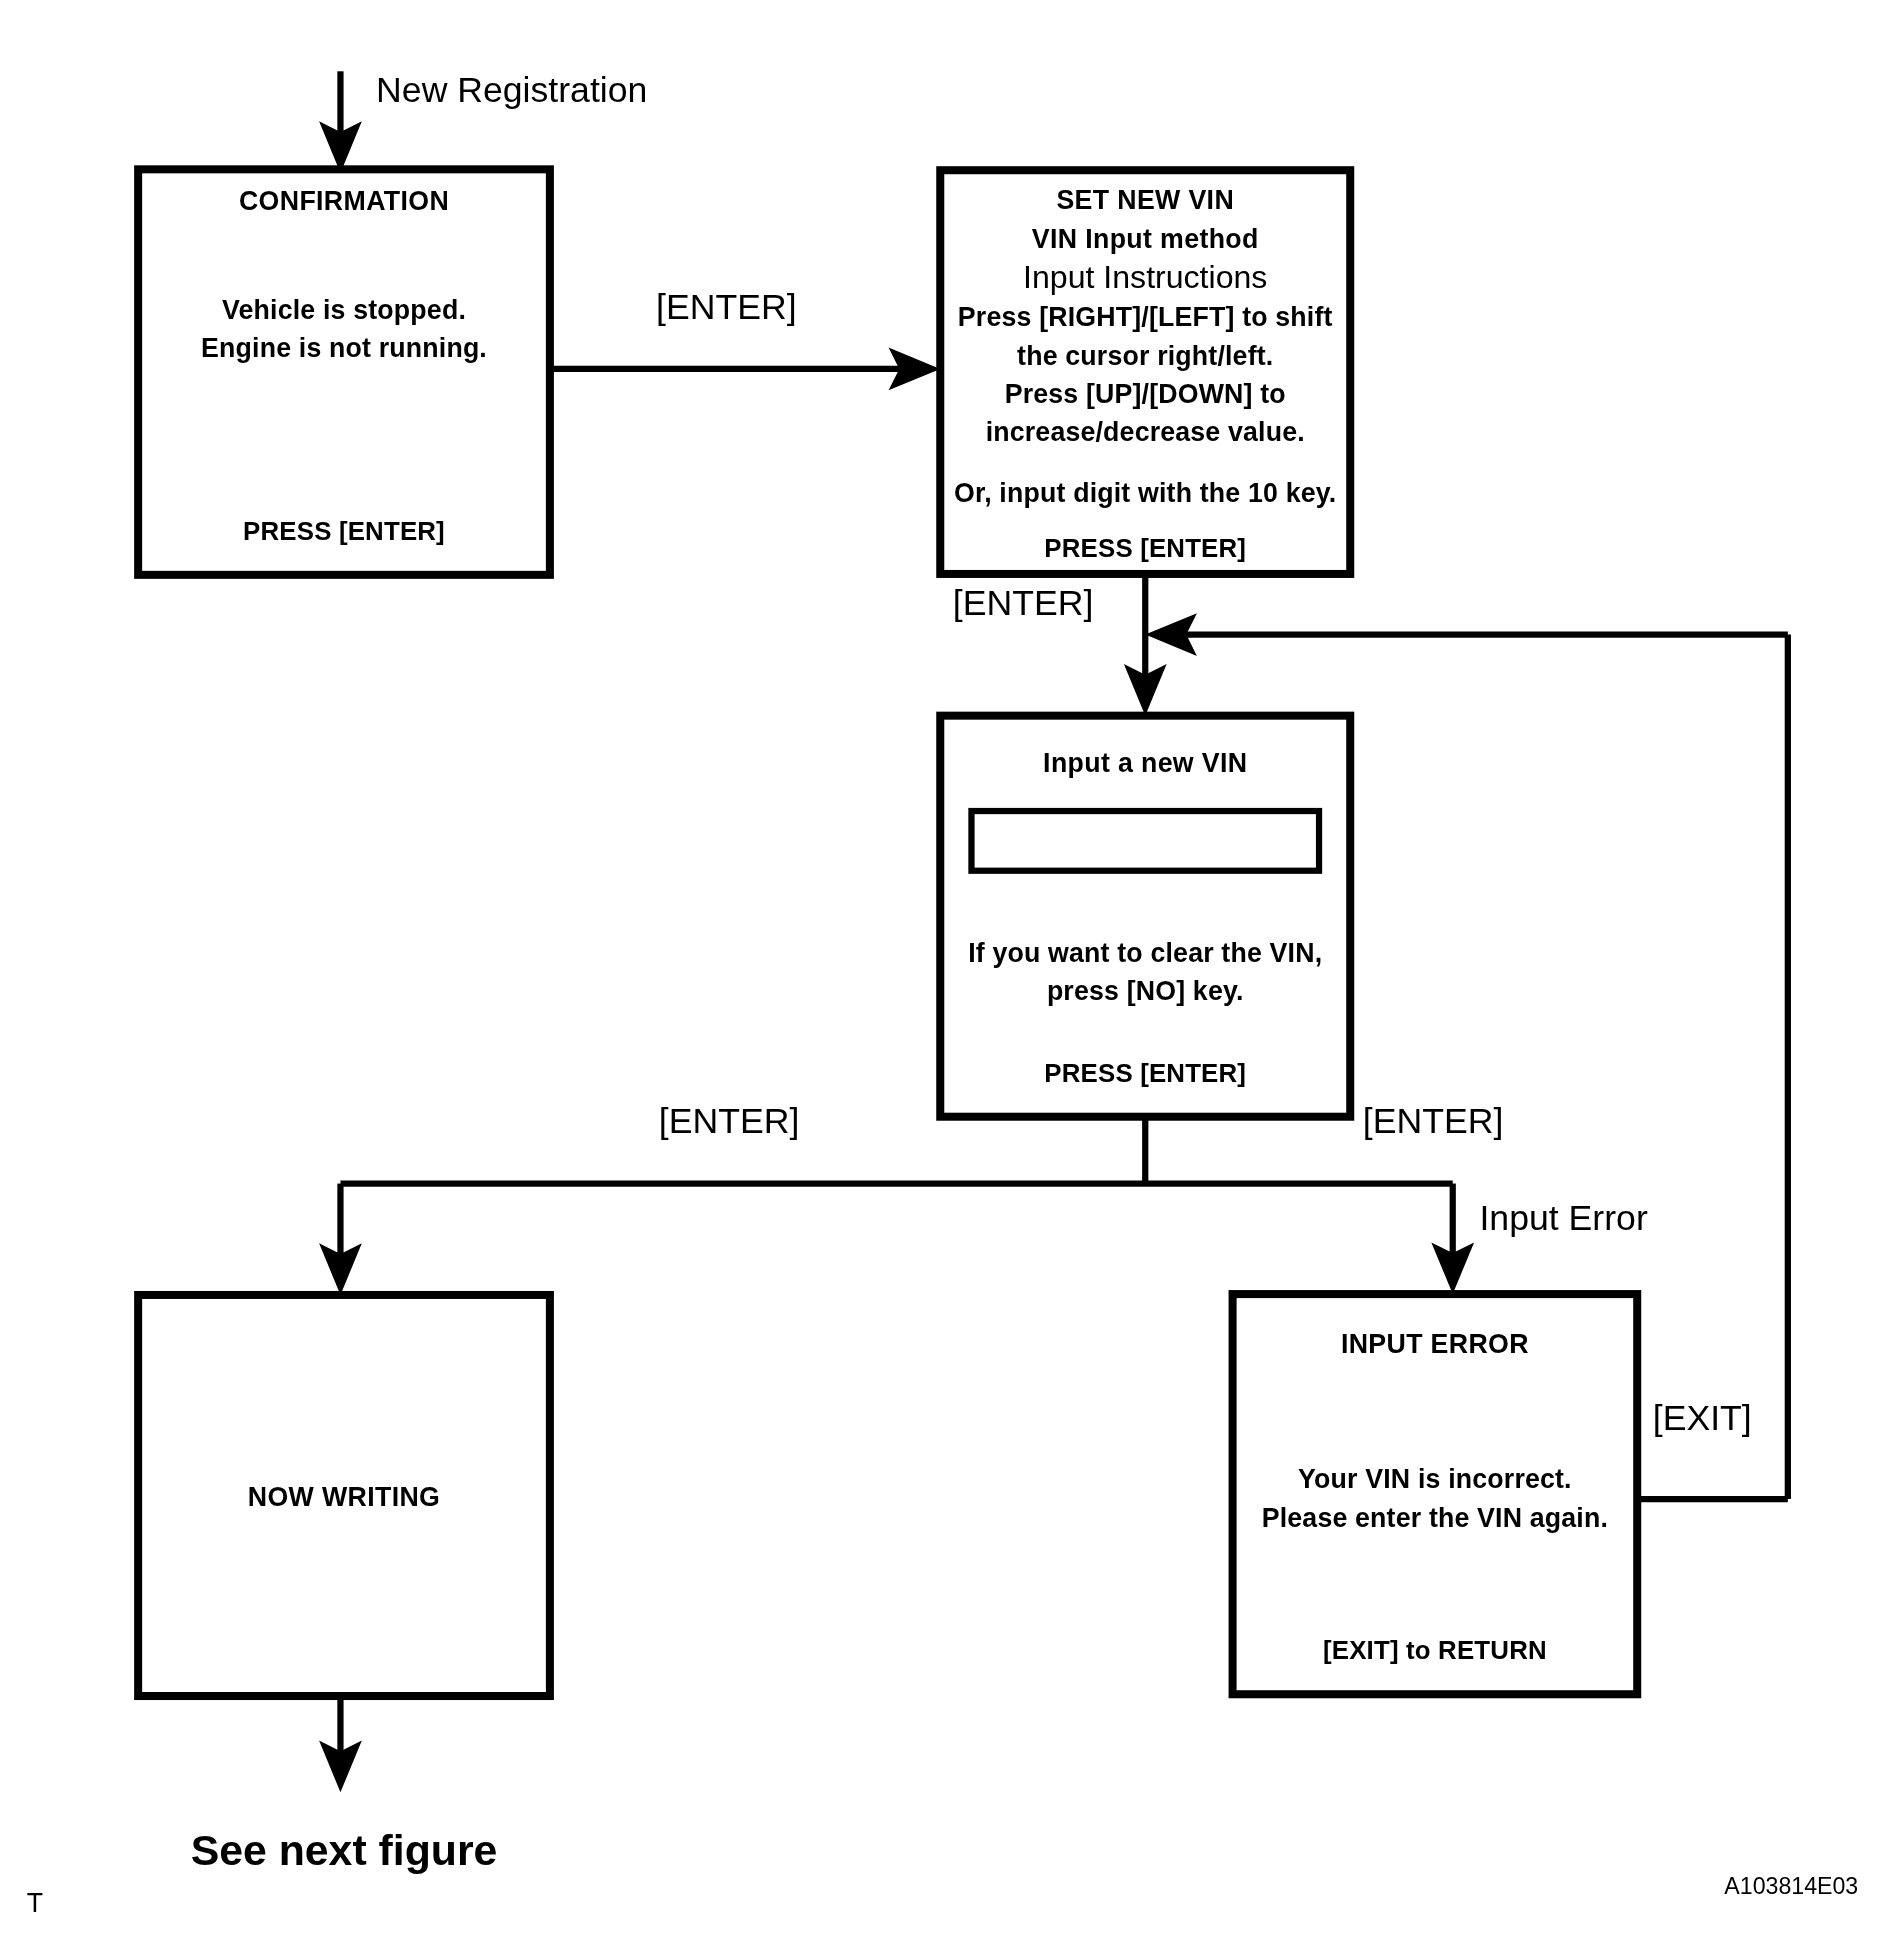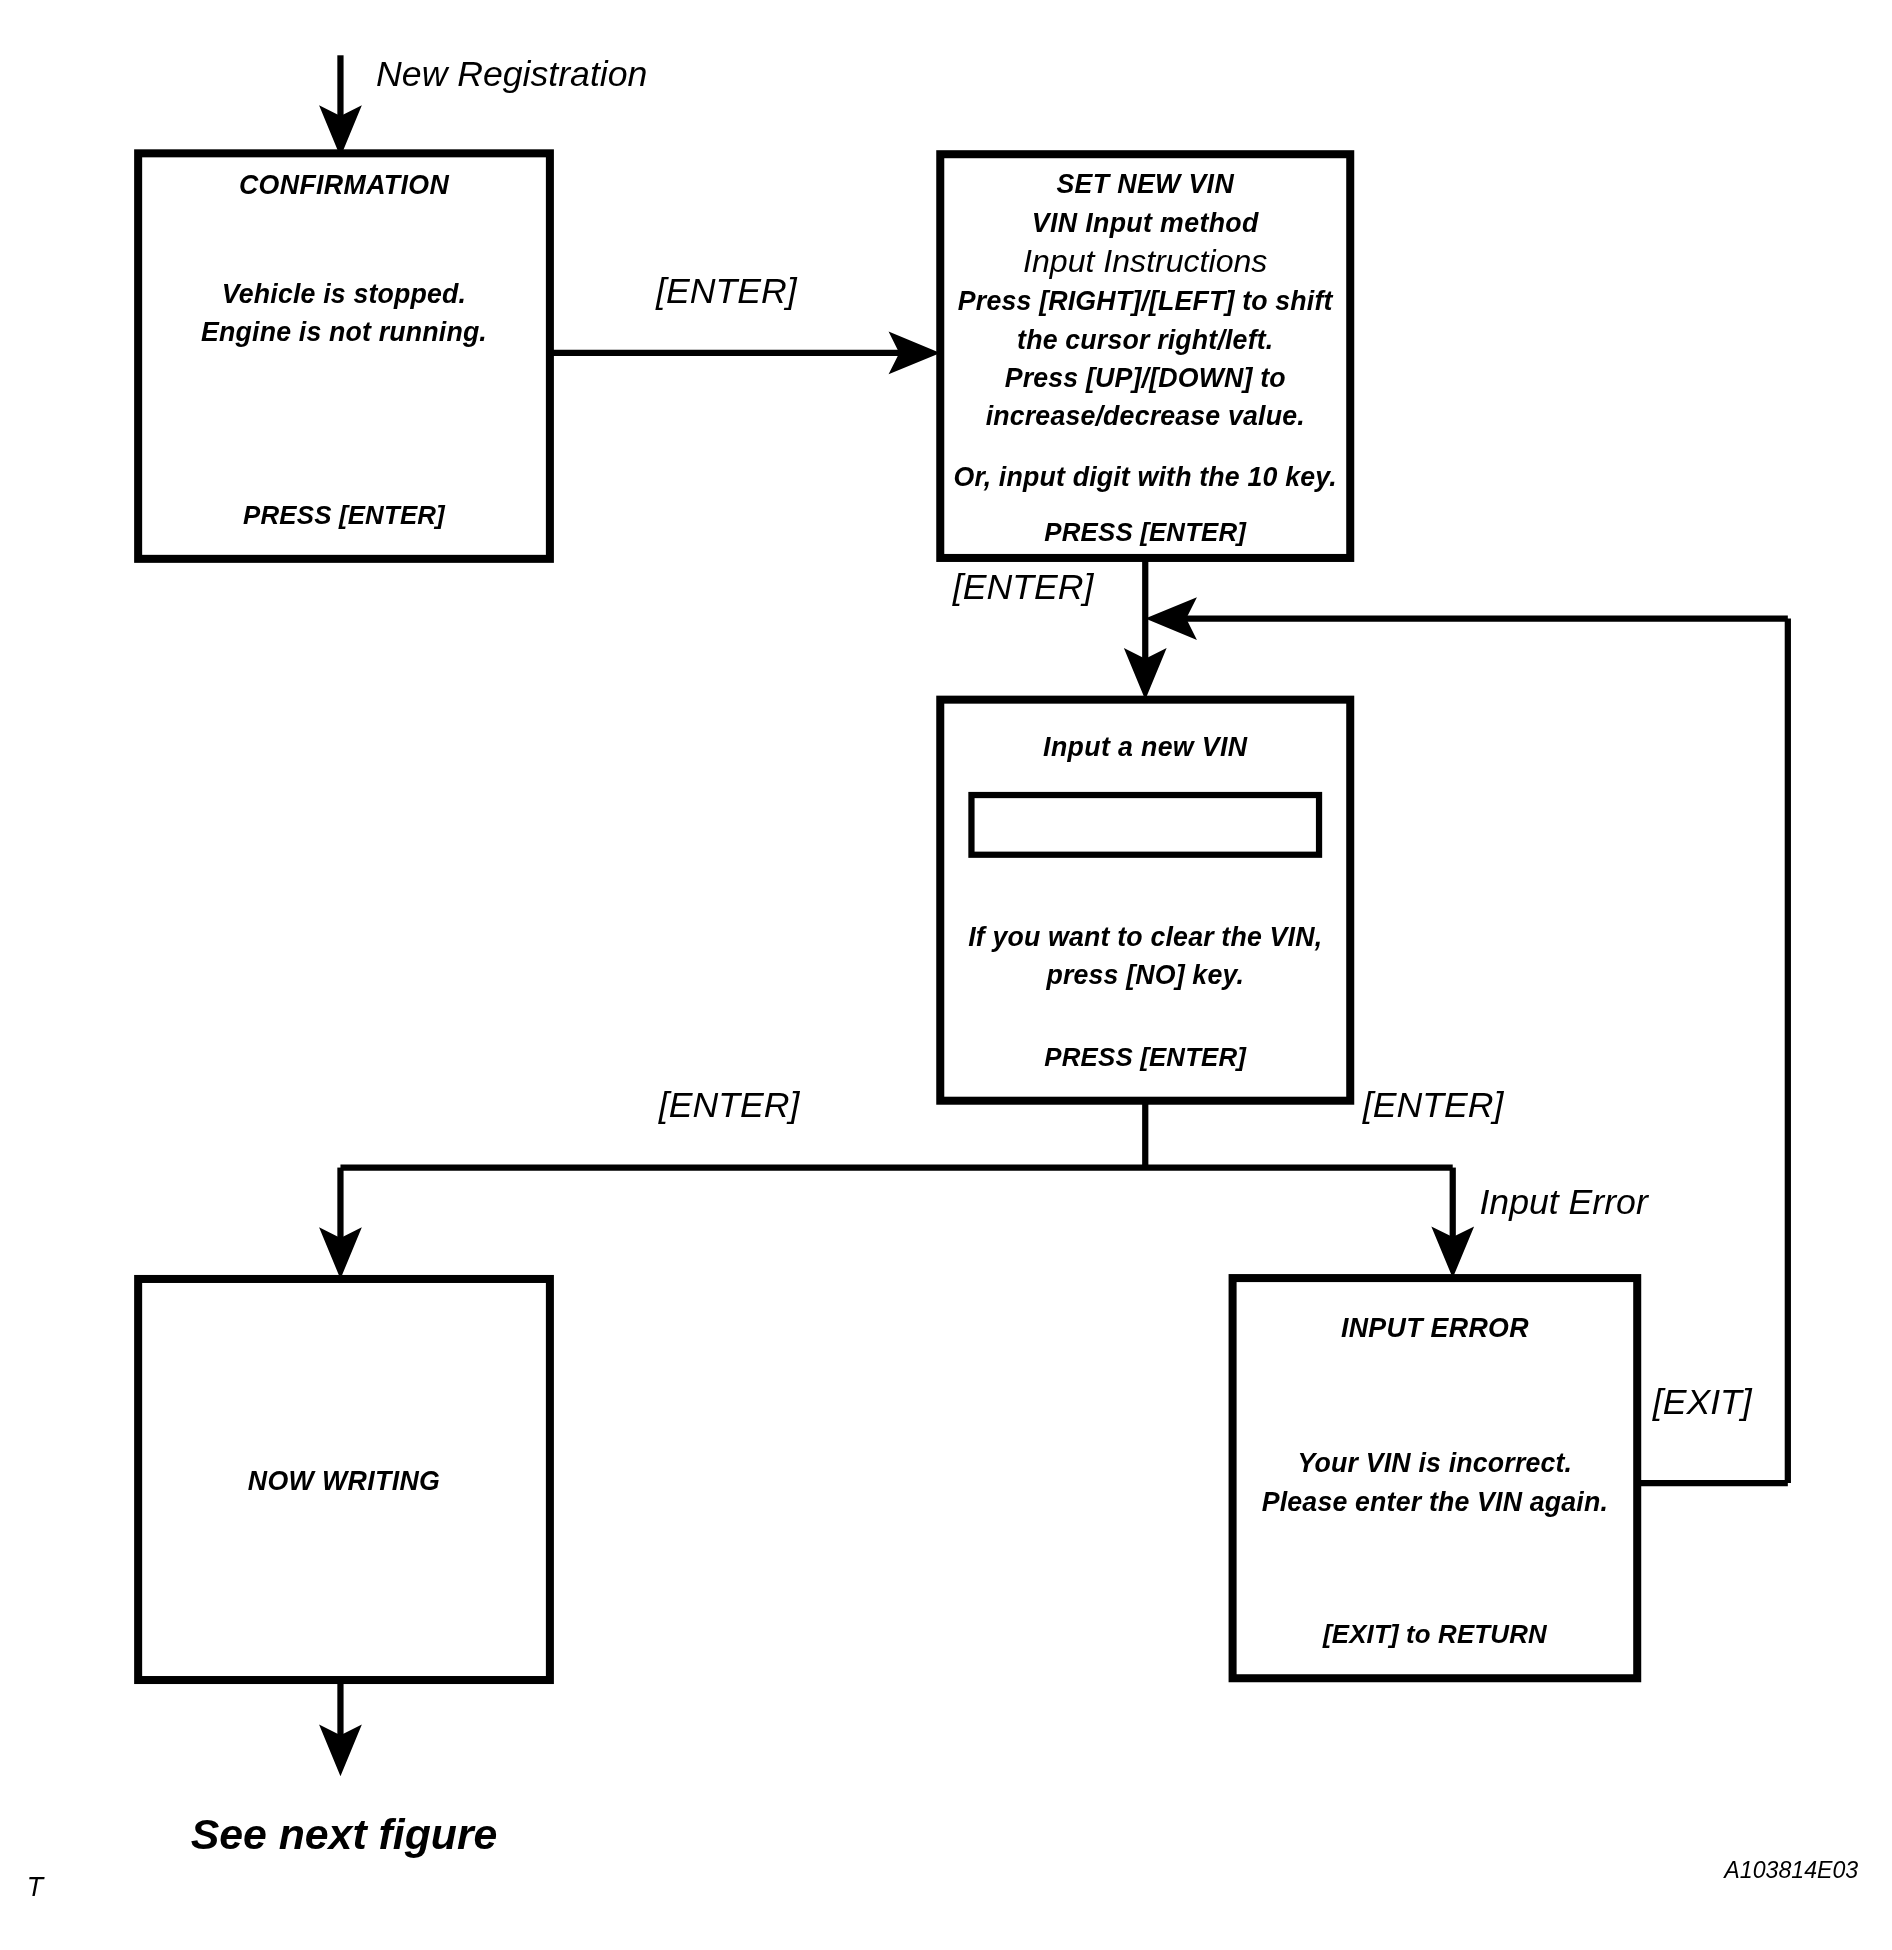--- a/index.html
+++ b/index.html
@@ -10,24 +10,23 @@
   body {
     width: 1893px;
     height: 1951px;
     font-family: "Liberation Sans", sans-serif;
     position: relative;
     overflow: hidden;
   }
   #diagram-root {
     position: absolute;
     left: 0;
-    top: 0;
+    top: 16px;
     width: 1893px;
     height: 1409px;
-    font-style: italic;
   }
   svg.flow {
     display: block;
     width: 1893px;
     height: 1951px;
   }
   .box-rect {
     fill: #ffffff;
     stroke: #000000;
     stroke-width: 9;

